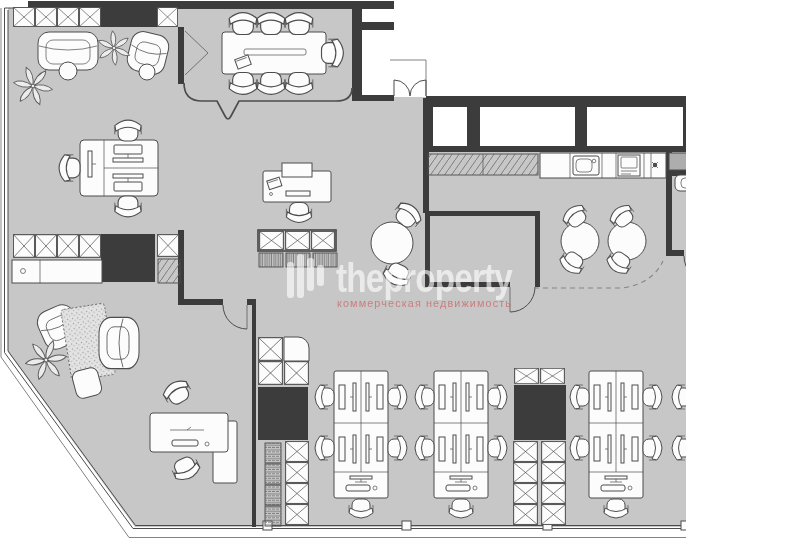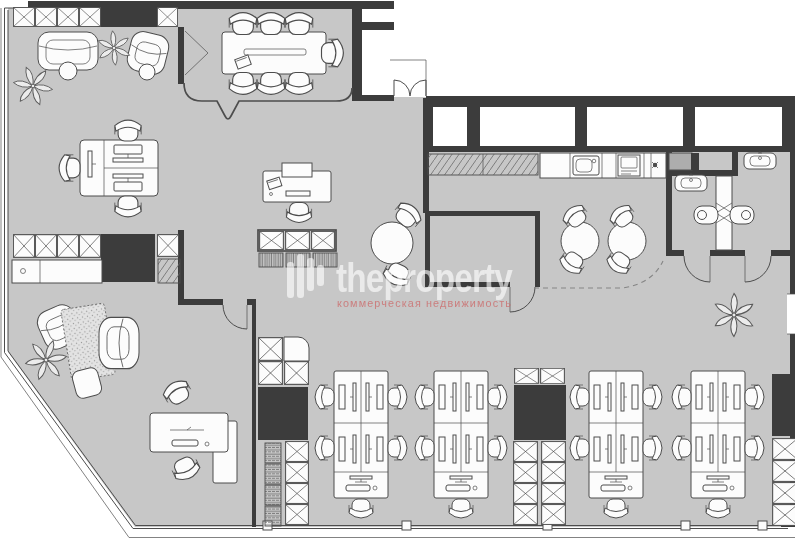--- a/index.html
+++ b/index.html
@@ -1,16 +1,16 @@
 <!DOCTYPE html>
 <html style="--outside: #ffffff; --floor: #c7c7c7; --wall: #3c3c3c; --line: #4d4d4d; --furniture: #fcfcfc; --accent-shaft: #adadad; --watermark-text: rgba(255,255,255,0.62); --watermark-subtitle: rgba(204,108,108,0.8);"><head>
 <meta charset="utf-8">
 <style>
   html,body{margin:0;padding:0;background:#fff}
-  .stage{position:relative;width:795px;height:543px;background:var(--outside,#fff);overflow:hidden}
+  .stage{position:relative;width:686px;height:543px;background:var(--outside,#fff);overflow:hidden}
   svg{display:block}
   .floor{fill:var(--floor,#c7c7c7)}
   .wall{fill:var(--wall,#3c3c3c)}
   .furn{fill:var(--furniture,#fcfcfc);stroke:var(--line,#4d4d4d);stroke-width:1}
   .ln{fill:none;stroke:var(--line,#4d4d4d);stroke-width:1}
   .thin{stroke-width:.7}
   .ln2{fill:none;stroke:var(--line,#4d4d4d);stroke-width:1.7}
   .dash{fill:none;stroke:#858585;stroke-width:1.1;stroke-dasharray:5 4}
   .whitefill{fill:#fff}
   .shaft{fill:var(--accent-shaft,#adadad);stroke:var(--line,#4d4d4d);stroke-width:1}

